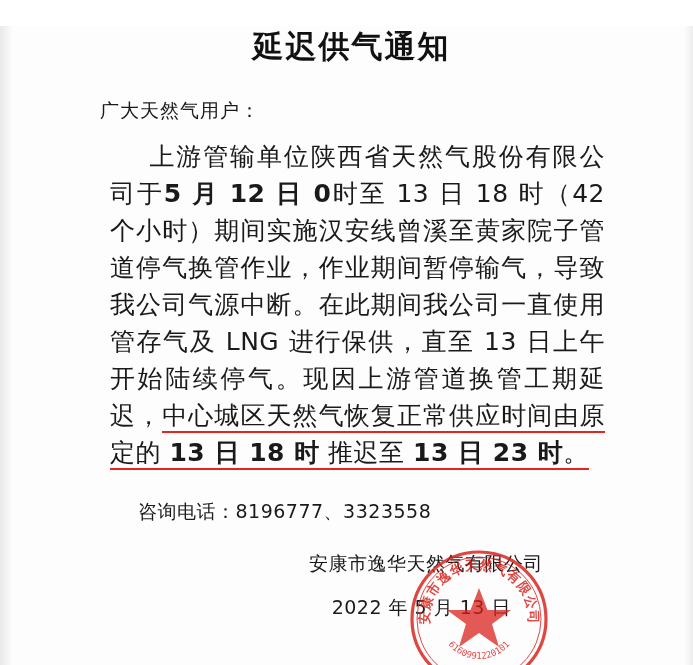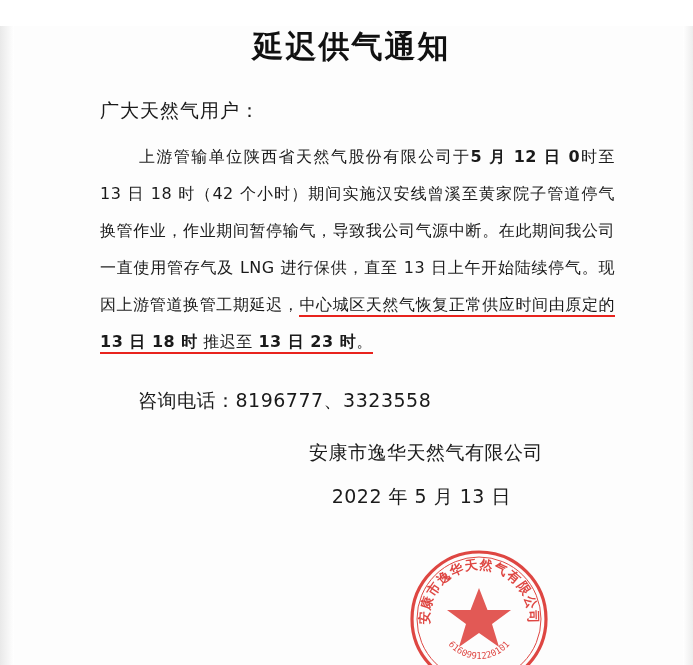--- a/index.html
+++ b/index.html
@@ -51,26 +51,26 @@
     font-size: 19px;
     margin: 30px 16px 0 0;
     padding-left: 100px;
     letter-spacing: 1px;
   }
   .body-block {
     margin: 14px 0 0 0;
     padding: 0 78px 0 100px;
   }
   .para {
-    font-size: 16px;
+    font-size: 25px;
     line-height: 37px;
     letter-spacing: 0.5px;
     text-align: justify;
     text-justify: inter-ideograph;
-    margin: 0;
+    margin: 10px;
   }
   .para + .para {
     margin-top: 18px;
   }
   .indent {
     display: inline-block;
     width: 38px;
   }
   b.num {
     font-weight: bold;

